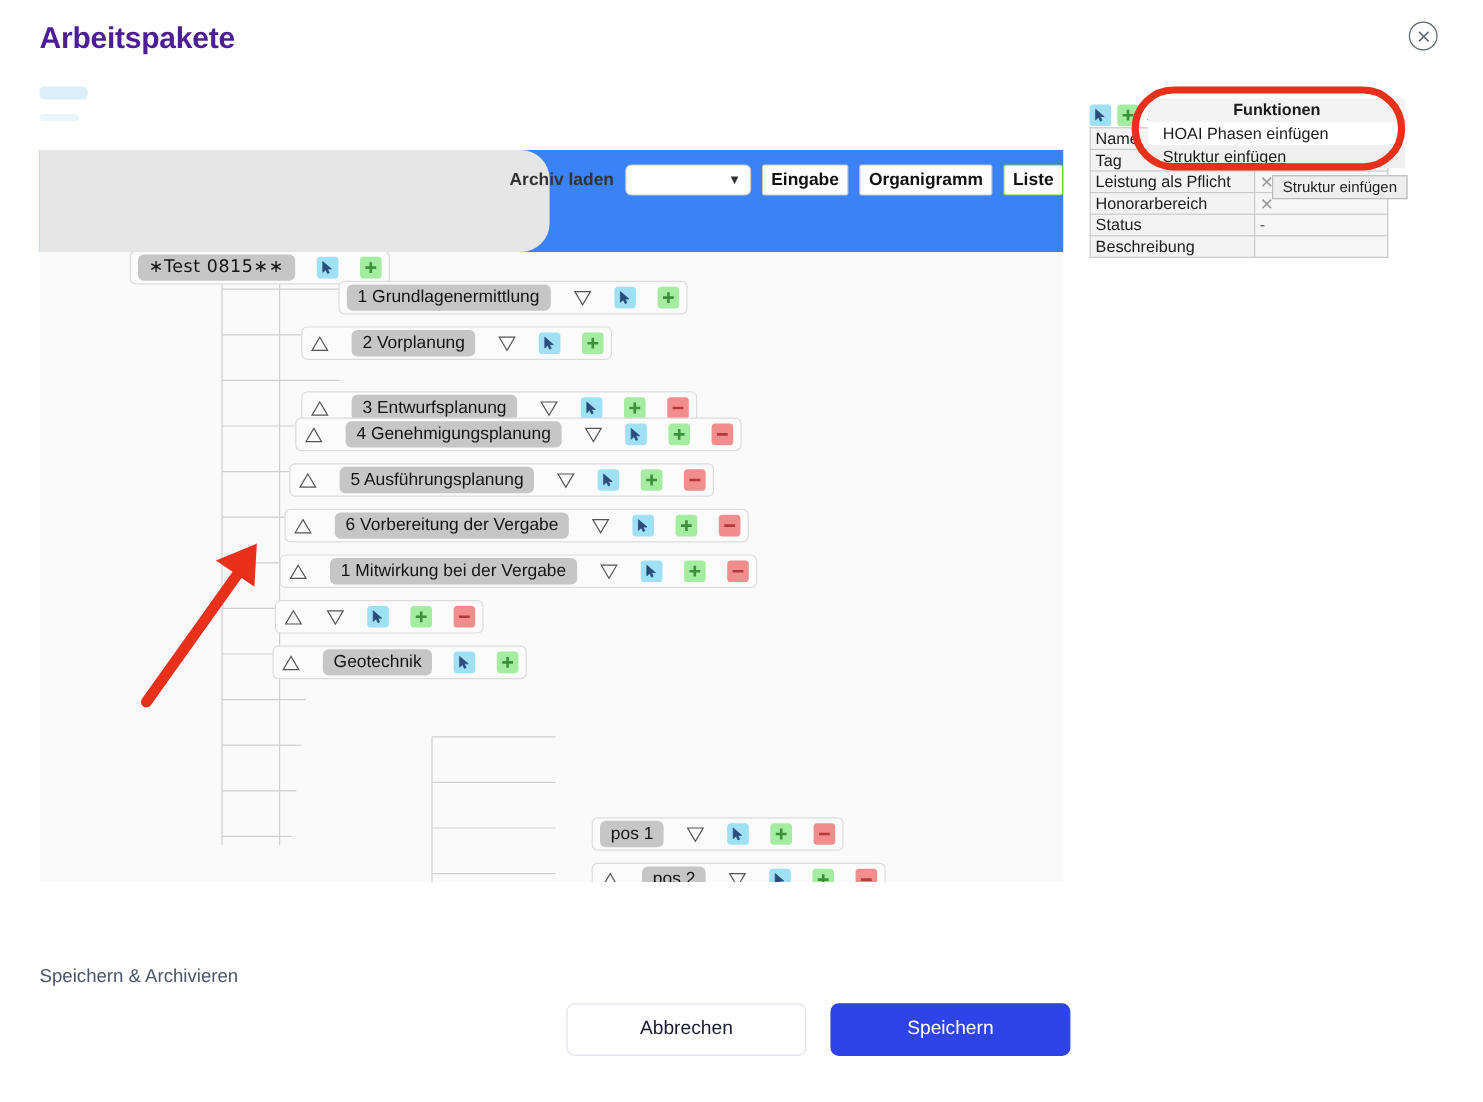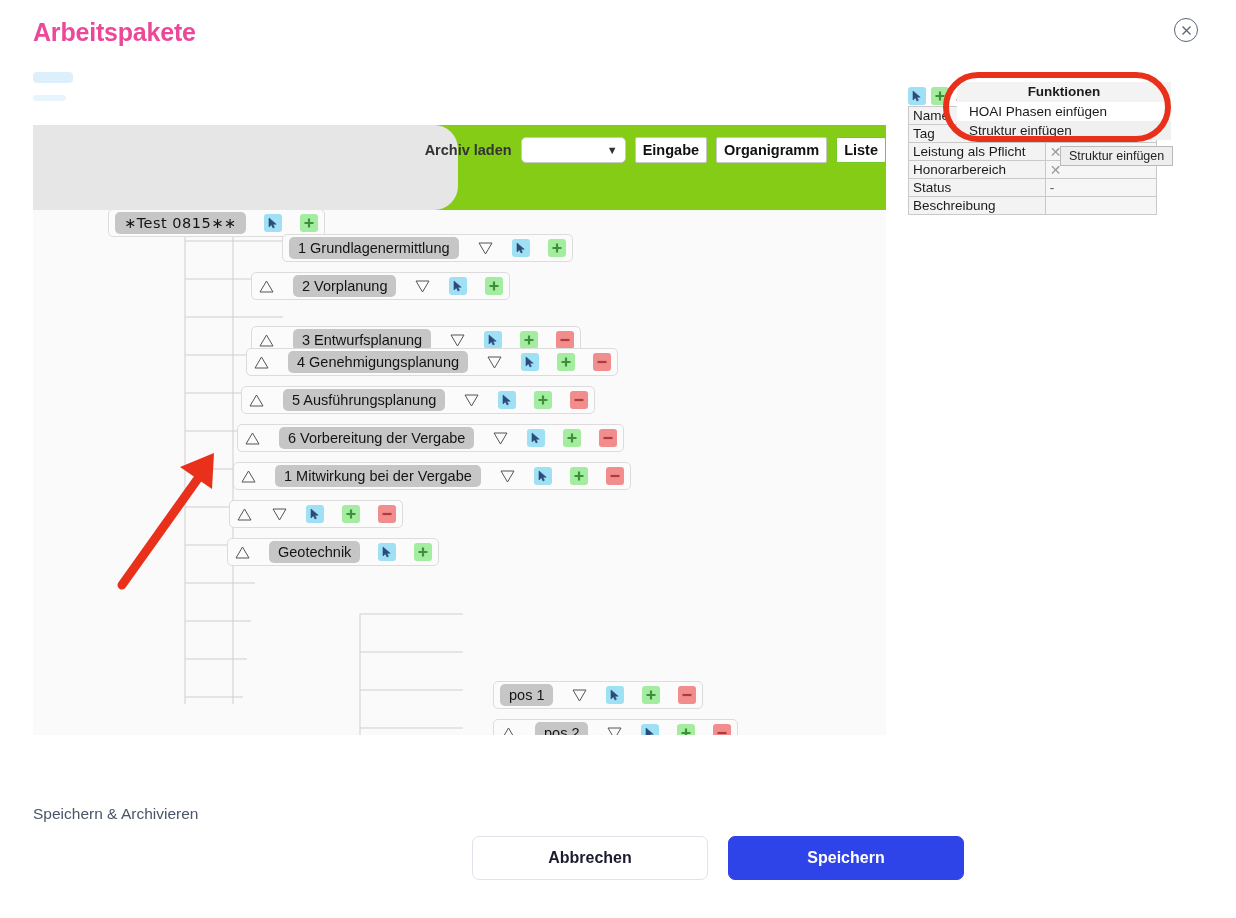--- a/index.html
+++ b/index.html
@@ -13,21 +13,21 @@
   }
 
   
   #modal {
     position:absolute; left:0; top:0; width:1236px; height:918px;
     background:#ffffff; border-radius:10px; overflow:hidden;
   }
 
   #page-title {
     position:absolute; left:33px; top:18px;
-    font-size:25px; font-weight:bold; color:#ec4899;
+    font-size:25px; font-weight:bold; color:#4c1d95;
     letter-spacing:-0.2px;
   }
 
   #close-btn {
     position:absolute; left:1174px; top:18px;
     width:24px; height:24px; border-radius:50%;
     border:1.4px solid #5b6472; color:#5b6472;
     display:flex; align-items:center; justify-content:center;
     font-size:13px; line-height:1; cursor:pointer; background:transparent;
   }
@@ -39,21 +39,21 @@
 
   
   #canvas-wrap {
     position:absolute; left:33px; top:125px;
     width:853px; height:610px;
     background:#fafafa;
   }
 
   #canvas-header {
     position:absolute; left:0; top:0; width:853px; height:85px;
-    background:#84cc16;
+    background:#3b82f6;
   }
   #canvas-header-ph {
     position:absolute; left:0; top:0; width:425px; height:85px;
     background:#e6e6e6; border-radius:0 24px 24px 0;
   }
 
   #toolbar {
     position:absolute; right:0px; top:11px;
     display:flex; align-items:center; gap:9px;
     height:28px;
@@ -165,23 +165,23 @@
   
   #archive-link {
     position:absolute; left:33px; top:805px;
     font-size:15.5px; color:#4a5568; cursor:pointer;
   }
   #footer-btns {
     position:absolute; left:472px; top:836px;
     display:flex; gap:20px;
   }
   .fbtn {
-    width:236px; height:44px; border-radius:7px;
+    width:200px; height:44px; border-radius:7px;
     display:flex; align-items:center; justify-content:center;
-    font-size:16px; font-weight:bold; cursor:pointer;
+    font-size:16px; font-weight:normal; cursor:pointer;
   }
   #btn-cancel { background:#fff; border:1px solid #dfe3eb; color:#1b1b2f; }
   #btn-save   { background:#2f44e8; color:#ffffff; border:1px solid #2f44e8; }
 </style>
 </head>
 <body>
 
 <div id="modal">
 
   <div id="page-title">Arbeitspakete</div>

